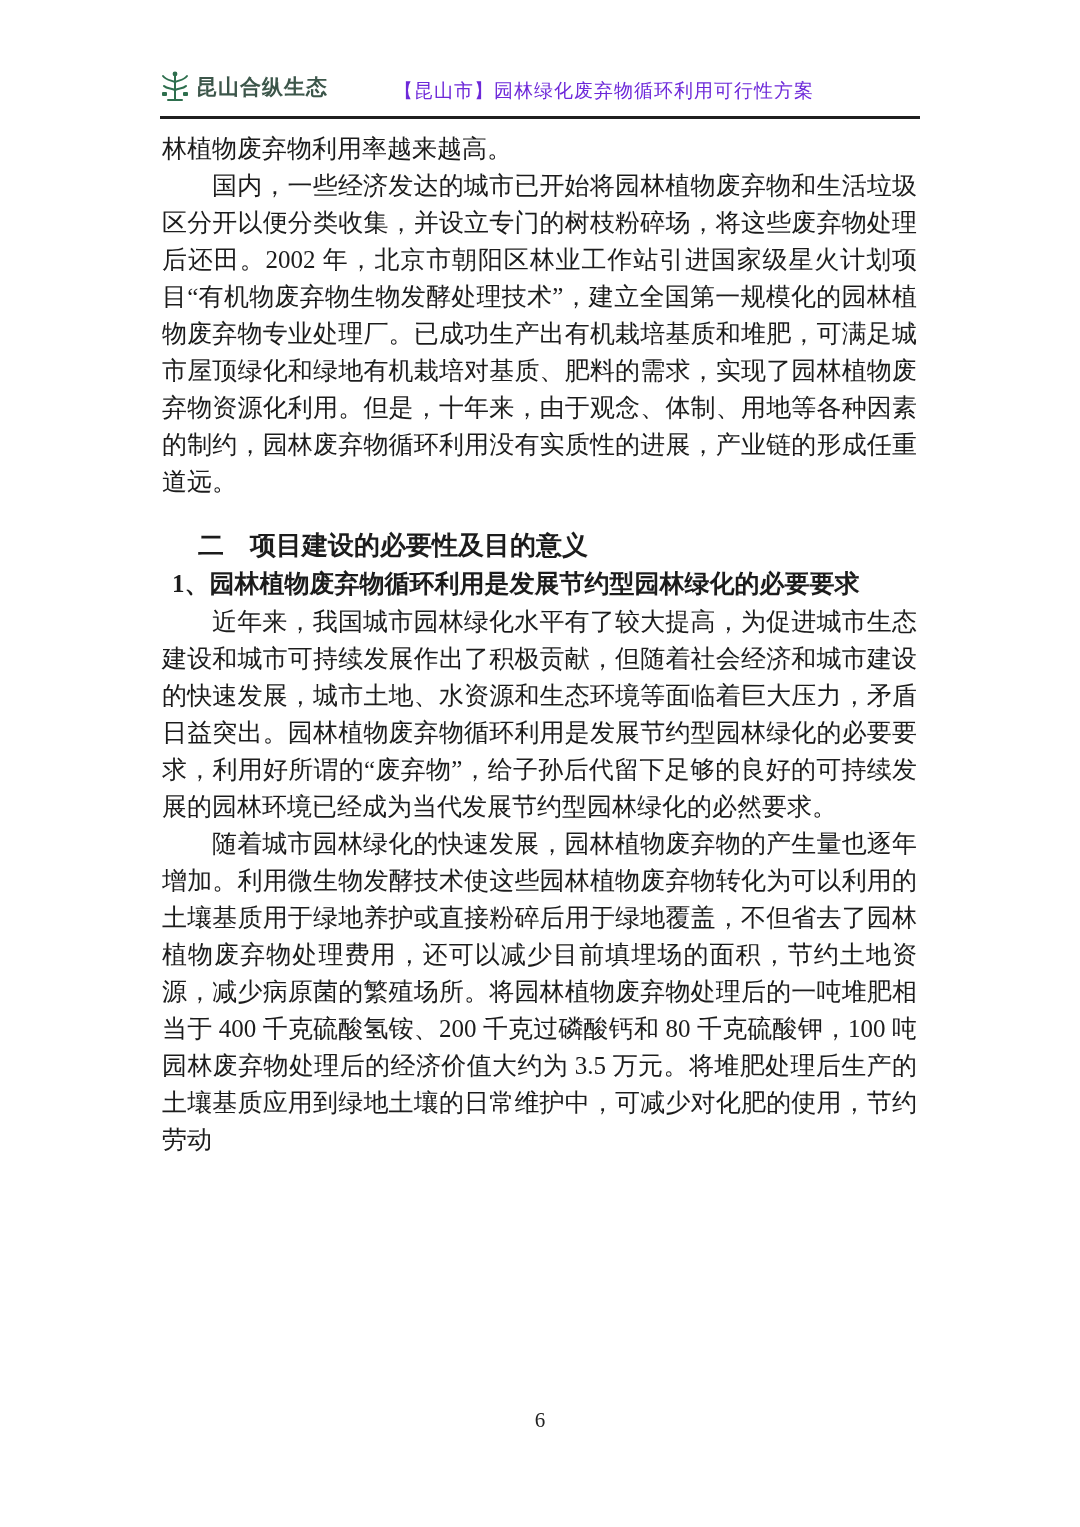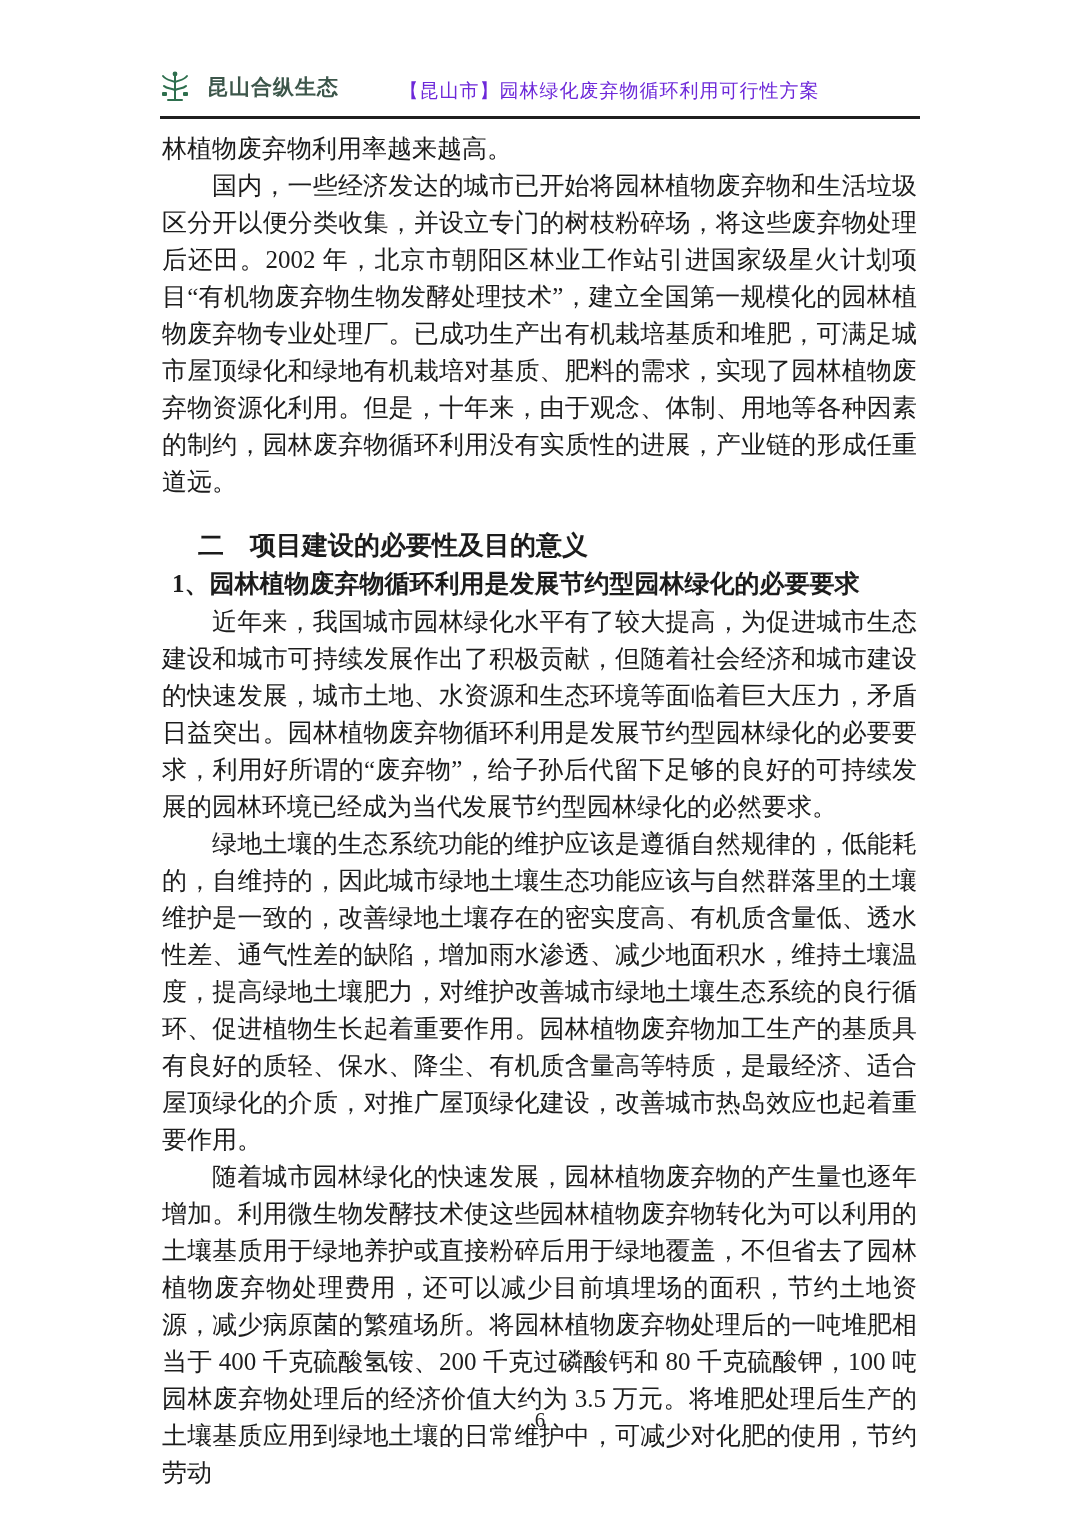--- a/index.html
+++ b/index.html
@@ -13,21 +13,21 @@
     color:#1c1c1c;
   }
   
   .header{
     position:absolute;
     left:160px;right:160px;top:70px;
     display:flex;align-items:flex-end;
     border-bottom:3px solid #1f1f1f;
     padding-bottom:12px;
   }
-  .logo{display:flex;align-items:center;gap:17px;flex:0 0 auto;}
+  .logo{display:flex;align-items:center;gap:6px;flex:0 0 auto;}
   .logo svg{display:block;}
   .company-name{
     font-size:21px;
     letter-spacing:1px;
     color:#3c564a;
     font-weight:bold;
   }
   .doc-title{
     flex:1 1 auto;
     text-align:center;
@@ -102,19 +102,18 @@
 
   <div class="content">
     <p class="continuation">林植物废弃物利用率越来越高。</p>
     <p class="para">国内，一些经济发达的城市已开始将园林植物废弃物和生活垃圾区分开以便分类收集，并设立专门的树枝粉碎场，将这些废弃物处理后还田。2002 年，北京市朝阳区林业工作站引进国家级星火计划项目“有机物废弃物生物发酵处理技术”，建立全国第一规模化的园林植物废弃物专业处理厂。已成功生产出有机栽培基质和堆肥，可满足城市屋顶绿化和绿地有机栽培对基质、肥料的需求，实现了园林植物废弃物资源化利用。但是，十年来，由于观念、体制、用地等各种因素的制约，园林废弃物循环利用没有实质性的进展，产业链的形成任重道远。</p>
 
     <p class="section-heading first">二　项目建设的必要性及目的意义</p>
 
     <p class="sub-heading">1、园林植物废弃物循环利用是发展节约型园林绿化的必要要求</p>
     <p class="para">近年来，我国城市园林绿化水平有了较大提高，为促进城市生态建设和城市可持续发展作出了积极贡献，但随着社会经济和城市建设的快速发展，城市土地、水资源和生态环境等面临着巨大压力，矛盾日益突出。园林植物废弃物循环利用是发展节约型园林绿化的必要要求，利用好所谓的“废弃物”，给子孙后代留下足够的良好的可持续发展的园林环境已经成为当代发展节约型园林绿化的必然要求。</p>
 
-    <p class="para">绿地土壤的生态系统功能的维护应该是遵循自然规律的，低能耗的，自维持的，因此城市绿地土壤生态功能应该与自然群落里的土壤维护是一致的，改善绿地土壤存在的密实度高、有机质含量低、透水性差、通气性差的缺陷，增加雨水渗透、减少地面积水，维持土壤温度，提高绿地土壤肥力，对维护改善城市绿地土壤生态系统的良行循环、促进植物生长起着重要作用。园林植物废弃物加工生产的基质具有良好的质轻、保水、降尘、有机质含量高等特质，是最经济、适合屋顶绿化的介质，对推广屋顶绿化建设，改善城市热岛效应也起着重要作用。</p>
     <p class="para">随着城市园林绿化的快速发展，园林植物废弃物的产生量也逐年增加。利用微生物发酵技术使这些园林植物废弃物转化为可以利用的土壤基质用于绿地养护或直接粉碎后用于绿地覆盖，不但省去了园林植物废弃物处理费用，还可以减少目前填埋场的面积，节约土地资源，减少病原菌的繁殖场所。将园林植物废弃物处理后的一吨堆肥相当于 400 千克硫酸氢铵、200 千克过磷酸钙和 80 千克硫酸钾，100 吨园林废弃物处理后的经济价值大约为 3.5 万元。将堆肥处理后生产的土壤基质应用到绿地土壤的日常维护中，可减少对化肥的使用，节约劳动</p>
   </div>
 
   <div class="page-number">6</div>
 
 </div>
 
 </body></html>

